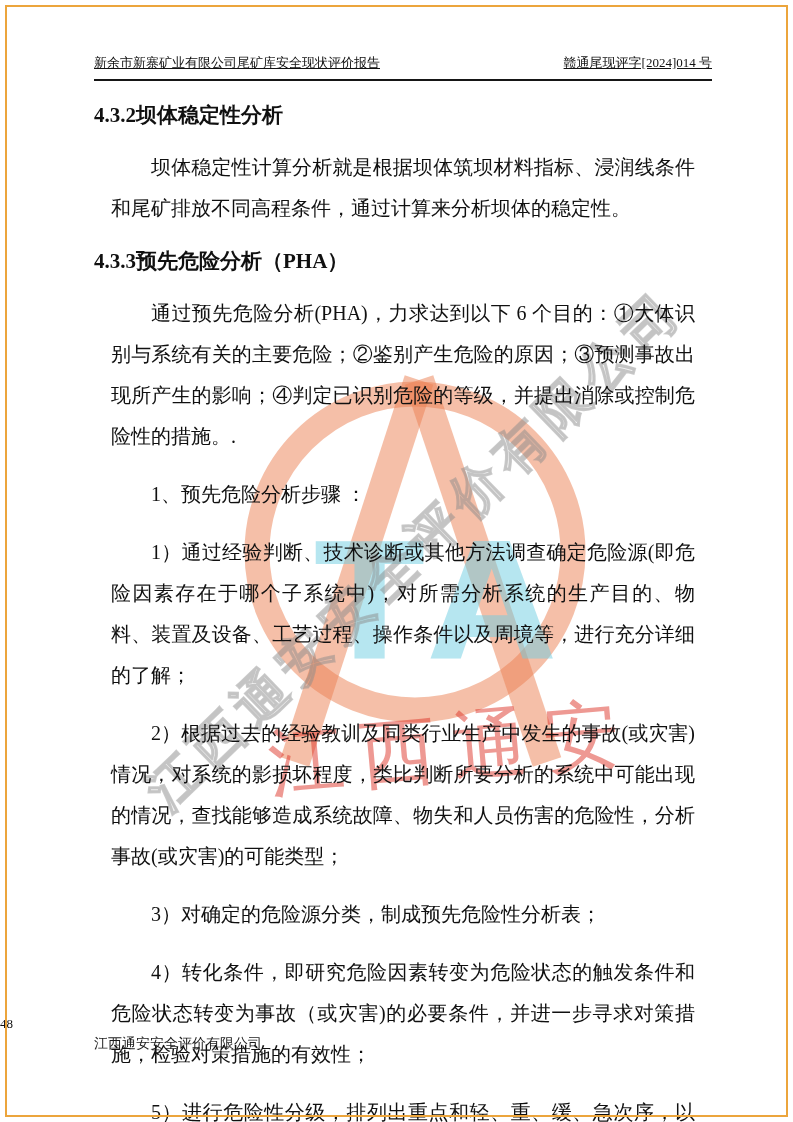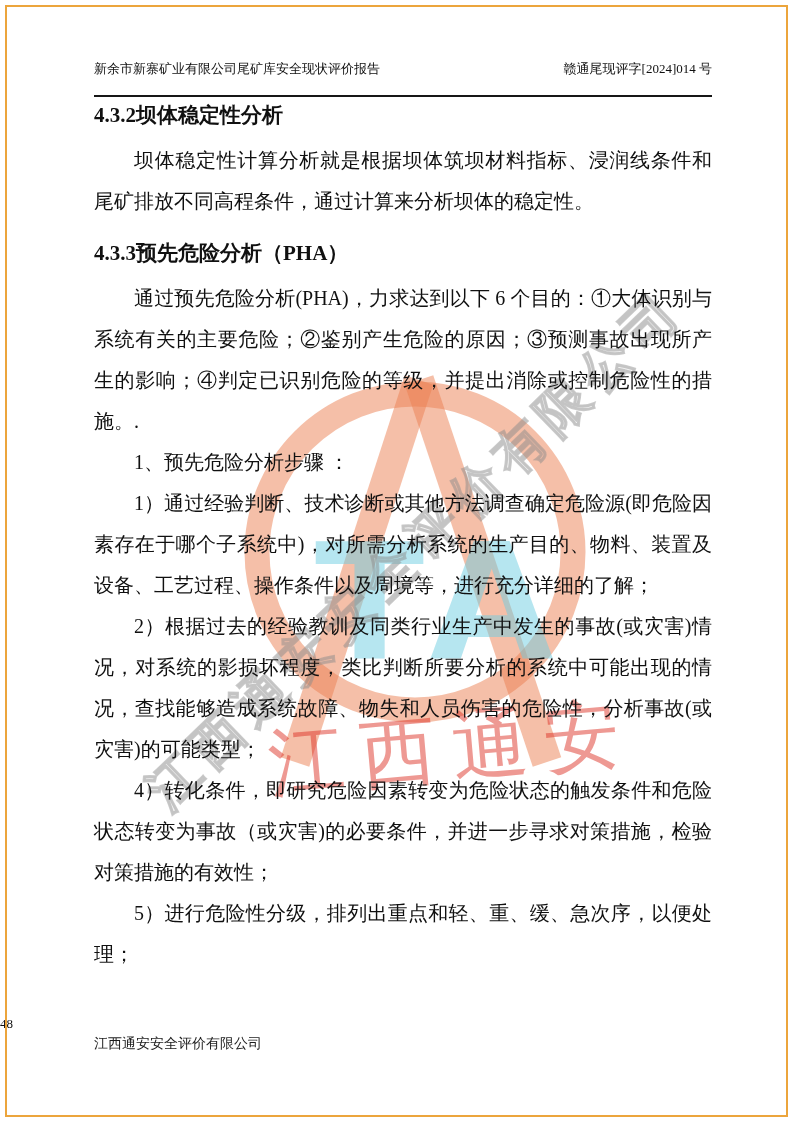--- a/index.html
+++ b/index.html
@@ -12,42 +12,43 @@
     color:#101010;
   }
   .frame{
     position:absolute;inset:5px;
     border:2px solid #ECA53C;
     pointer-events:none;
     z-index:3;
   }
   
   .header{
-    position:absolute;left:94px;right:81px;top:60px;
+    position:absolute;left:94px;right:81px;top:54px;
     display:flex;justify-content:space-between;align-items:flex-end;
     font-size:13px;
-    padding-bottom:17px;
+    padding-bottom:7px;
     border-bottom:2px solid #161616;
     z-index:2;
+    text-decoration:underline;
   }
   
   .content{
     position:absolute;left:94px;width:618px;top:94px;
     font-size:20px;line-height:41px;
     text-align:justify;
     z-index:2;
   }
   .section-heading{
     font-size:21px;font-weight:700;
     line-height:30px;
     margin:16px 0 10px 0;
     text-align:left;
   }
   .section-heading.first{margin-top:6px;}
-  .content p{margin:0;text-indent:2em;}
+  .content p{margin:17px;text-indent:2em;}
   
   .page-number{
     position:absolute;top:1016px;left:0;right:0;
     text-align:left;font-size:13px;z-index:2;
   }
   .footer-company{
     position:absolute;left:94px;top:1035px;
     font-size:14px;color:#1c1c1c;z-index:2;
   }
   
@@ -95,20 +96,21 @@
   <div class="content">
     <div class="section-heading first">4.3.2坝体稳定性分析</div>
     <p>坝体稳定性计算分析就是根据坝体筑坝材料指标、浸润线条件和尾矿排放不同高程条件，通过计算来分析坝体的稳定性。</p>
 
     <div class="section-heading">4.3.3预先危险分析（PHA）</div>
     <p>通过预先危险分析(PHA)，力求达到以下 6 个目的：①大体识别与系统有关的主要危险；②鉴别产生危险的原因；③预测事故出现所产生的影响；④判定已识别危险的等级，并提出消除或控制危险性的措施。.</p>
     <p>1、预先危险分析步骤 ：</p>
 
     <p>1）通过经验判断、技术诊断或其他方法调查确定危险源(即危险因素存在于哪个子系统中)，对所需分析系统的生产目的、物料、装置及设备、工艺过程、操作条件以及周境等，进行充分详细的了解；</p>
     <p>2）根据过去的经验教训及同类行业生产中发生的事故(或灾害)情况，对系统的影损坏程度，类比判断所要分析的系统中可能出现的情况，查找能够造成系统故障、物失和人员伤害的危险性，分析事故(或灾害)的可能类型；</p>
+    <p>3）对确定的危险源分类，制成预先危险性分析表；</p>
     <p>4）转化条件，即研究危险因素转变为危险状态的触发条件和危险状态转变为事故（或灾害)的必要条件，并进一步寻求对策措施，检验对策措施的有效性；</p>
     <p>5）进行危险性分级，排列出重点和轻、重、缓、急次序，以便处理；</p>
   </div>
 
   <div class="page-number">48</div>
   <div class="footer-company">江西通安安全评价有限公司</div>
 
 </div>
 
 </body></html>

